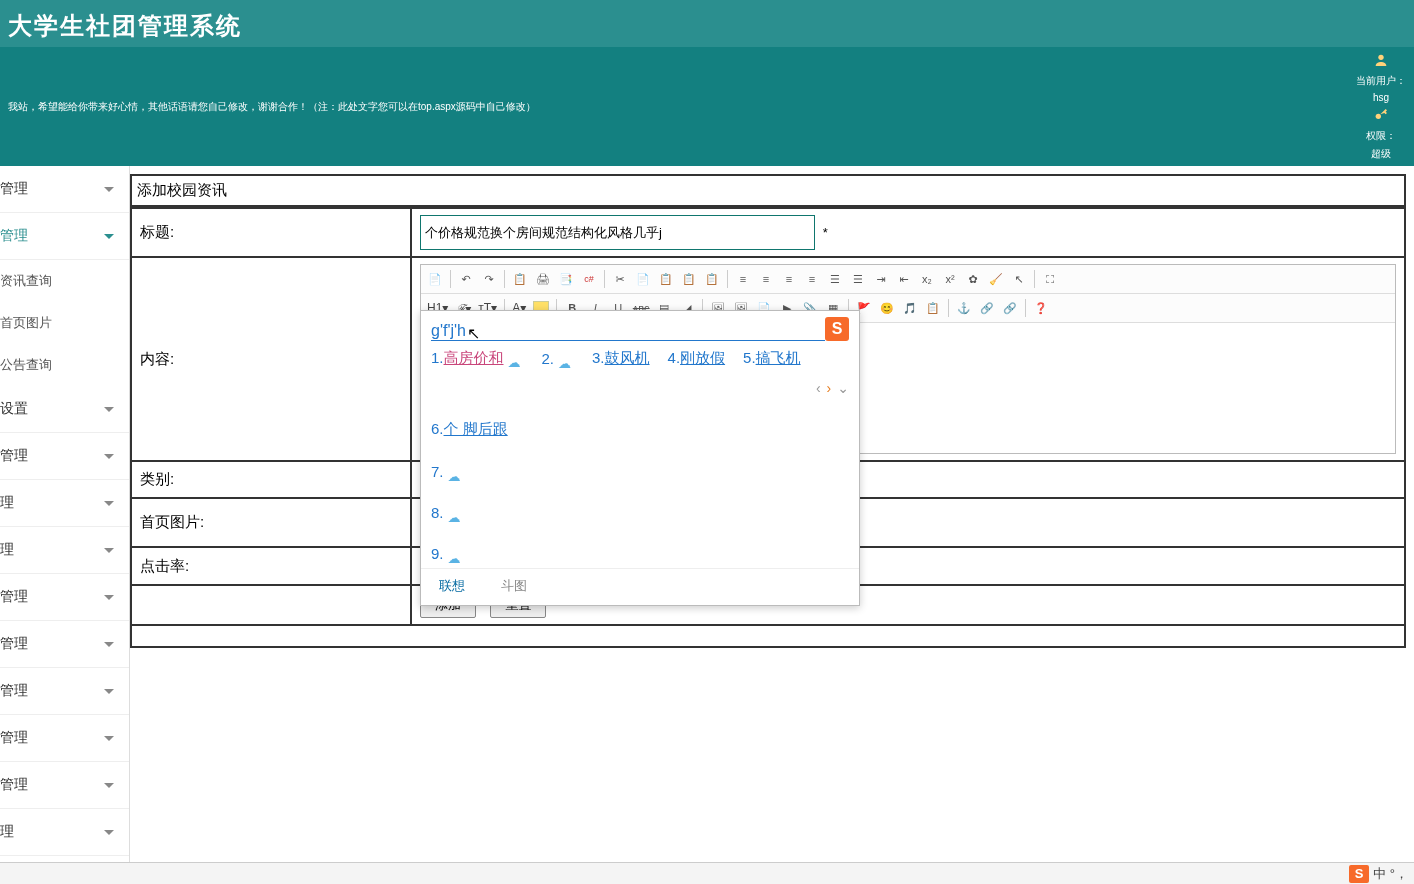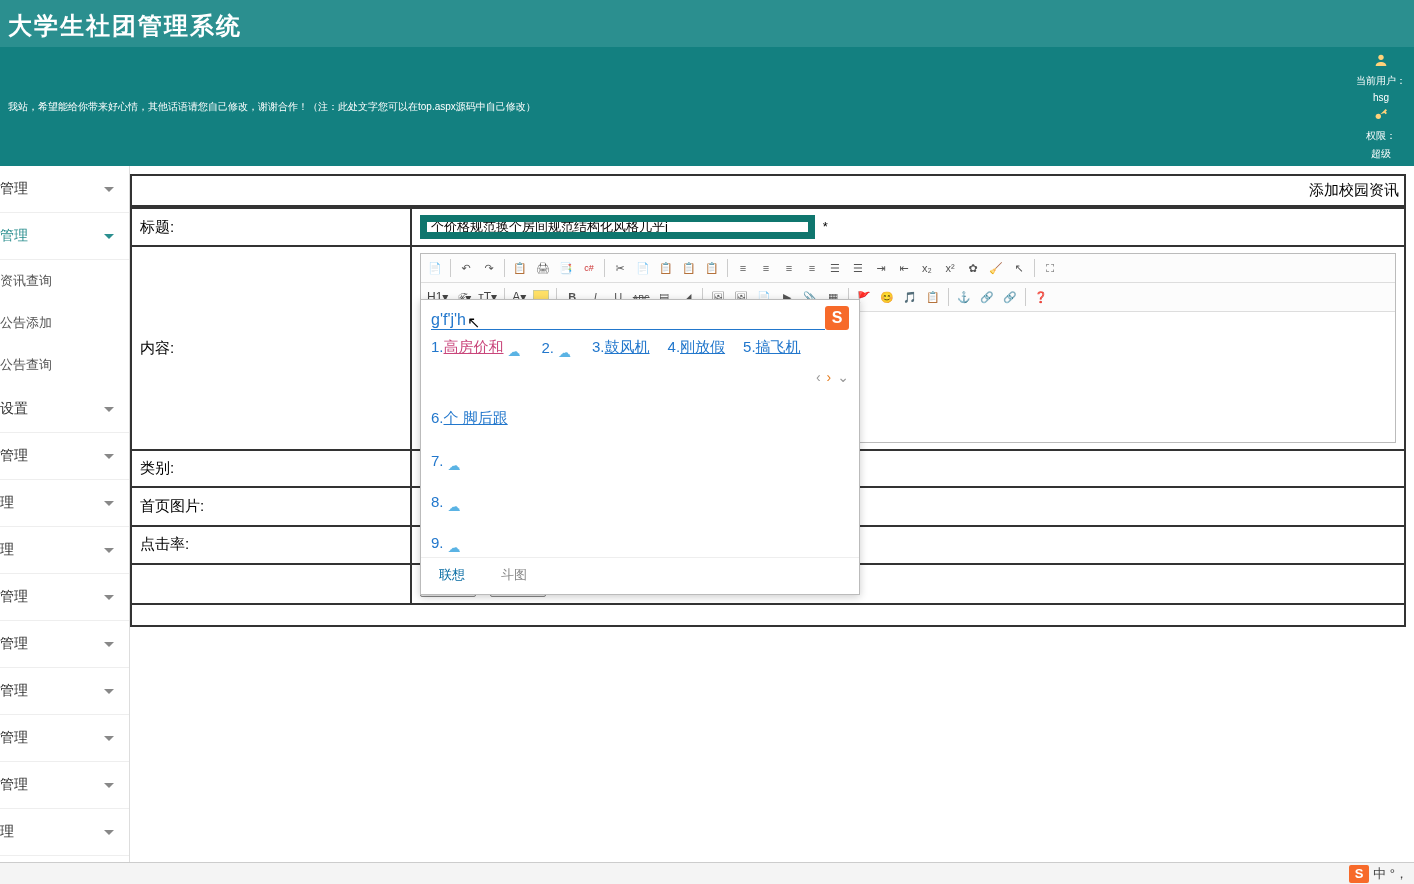--- a/index.html
+++ b/index.html
@@ -9,25 +9,25 @@
     .subheader { background: #138080; color: #fff; padding: 5px 8px; font-size: 10px; display: flex; justify-content: space-between; align-items: center; }
     .subheader-right { display: flex; align-items: center; gap: 4px; flex-direction: column; }
     .main { display: flex; height: calc(100vh - 95px); }
     .sidebar { width: 130px; background: #fff; border-right: 1px solid #ddd; overflow-y: auto; }
     .sidebar-item { padding: 14px 10px 14px 0; border-bottom: 1px solid #eee; display: flex; justify-content: space-between; align-items: center; cursor: pointer; color: #333; font-size: 14px; }
     .sidebar-item.active { color: #2b8f8f; }
     .sidebar-item .caret { width: 0; height: 0; border-left: 5px solid transparent; border-right: 5px solid transparent; border-top: 5px solid #888; margin-right: 5px; }
     .sidebar-item.active .caret { border-top-color: #2b8f8f; }
     .sidebar-sub { padding: 12px 10px 12px 0; color: #555; font-size: 13px; cursor: pointer; }
     .content { flex: 1; padding: 0 8px 0 0; overflow-y: auto; }
-    .panel-title { border: 2px solid #333; padding: 5px; text-align: right; font-size: 15px; font-weight: normal; margin: 8px 0 0 0; }
+    .panel-title { border: 2px solid #333; padding: 5px; text-align: left; font-size: 15px; font-weight: normal; margin: 8px 0 0 0; }
     .form-table { width: 100%; border-collapse: collapse; }
     .form-table td { border: 2px solid #333; padding: 6px 8px; vertical-align: middle; }
     .form-table td.label-cell { width: 280px; font-size: 15px; }
-    input[type=text].std { width: 395px; height: 24px; border: 7px solid #0f766e; padding: 2px 4px; font-size: 13px; }
+    input[type=text].std { width: 395px; height: 35px; border: 1px solid #0f766e; padding: 2px 4px; font-size: 13px; }
     input[type=text].short { width: 170px; height: 24px; border: 1px solid #999; padding: 2px 4px; font-size: 13px; }
     select.std { border: 1px solid #999; padding: 2px; font-size: 13px; }
     .req { margin-left: 4px; }
     .btn { padding: 3px 14px; border: 1px solid #888; background: #eee; cursor: pointer; font-size: 13px; border-radius: 2px; }
     .editor { border: 1px solid #bbb; background: #fff; position: relative; }
     .editor-toolbar { border-bottom: 1px solid #ddd; padding: 4px; display: flex; flex-wrap: wrap; gap: 3px; align-items: center; background: #fcfcfc; }
     .tb-btn { width: 20px; height: 20px; display: inline-flex; align-items: center; justify-content: center; cursor: pointer; border: 1px solid transparent; font-size: 11px; color: #555; }
     .tb-sep { width: 1px; height: 18px; background: #ccc; margin: 0 2px; }
     .tb-text { font-size: 12px; color: #444; padding: 0 2px; cursor: pointer; }
     .editor-body { height: 130px; padding: 6px; font-size: 13px; outline: none; }
@@ -88,21 +88,21 @@
   <div class="sidebar">
     <div class="sidebar-item">
         <span>管理</span>
         <span class="caret"></span>
       </div>
     <div class="sidebar-item active">
         <span>管理</span>
         <span class="caret"></span>
       </div>
     <div class="sidebar-sub">资讯查询</div>
-    <div class="sidebar-sub">公告添加</div>
+    <div class="sidebar-sub">首页图片</div>
     <div class="sidebar-sub">公告查询</div>
     <div class="sidebar-item">
         <span>设置</span>
         <span class="caret"></span>
       </div>
     <div class="sidebar-item">
         <span>管理</span>
         <span class="caret"></span>
       </div>
     <div class="sidebar-item">

